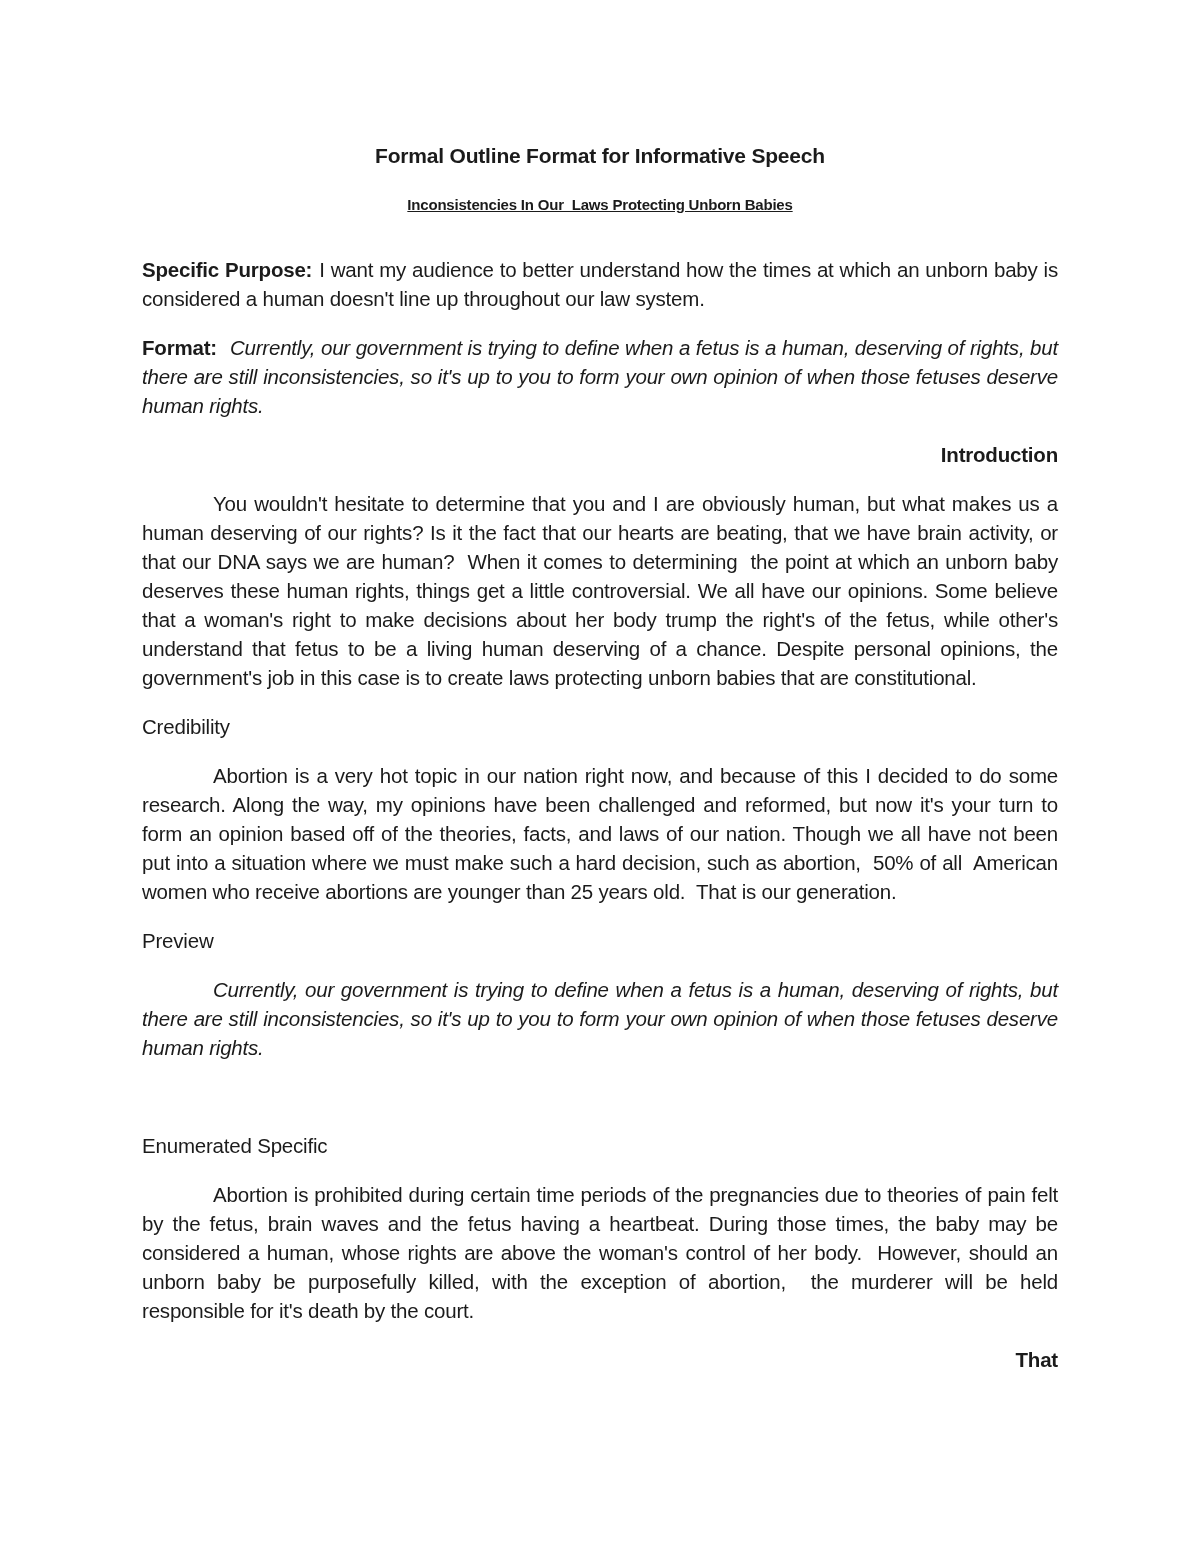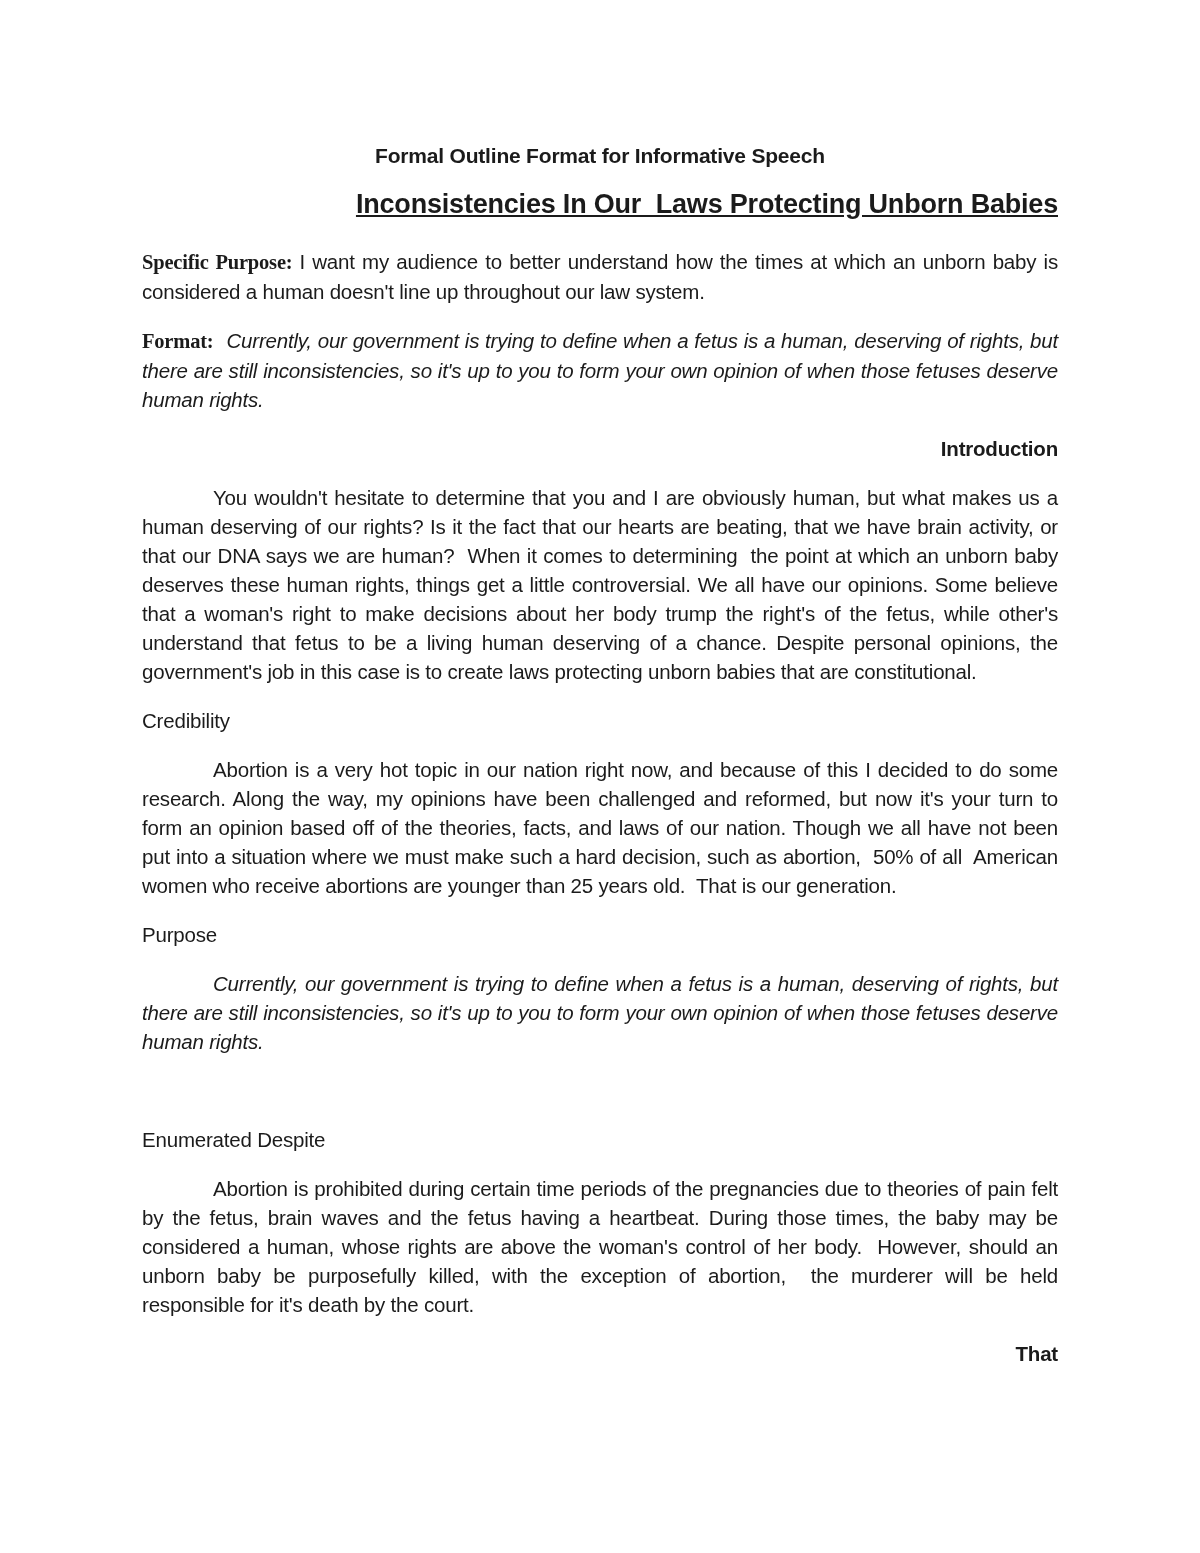--- a/index.html
+++ b/index.html
@@ -27,37 +27,37 @@
     padding: 141px 142px 0 142px;
   }
   .doc-title {
     text-align: center;
     font-weight: bold;
     font-size: 21px;
     margin-bottom: 20px;
     white-space: pre-wrap;
   }
   .doc-subtitle {
-    text-align: right;
+    text-align: center;
     font-weight: bold;
-    font-size: 27px;
+    font-size: 15px;
     text-decoration: underline;
-    margin-bottom: 28px;
+    margin-bottom: 36px;
     white-space: pre-wrap;
   }
   .para {
     text-align: justify;
     white-space: pre-wrap;
     margin-bottom: 20px;
   }
   .indent { text-indent: 71px; }
   .heading { margin-bottom: 20px; }
   .bold { font-weight: bold; text-align: right; }
   .italic { font-style: italic; }
-  .label { font-weight: bold; margin-right: 7px; font-family: Liberation Serif, serif; }
+  .label { font-weight: bold; margin-right: 7px; }
   .label-wide { margin-right: 13px; }
   .blank-line { height: 49px; }
 </style>
 </head>
 <body>
 
 <div class="page">
 
   <div class="doc-title">Formal Outline Format for Informative Speech</div>
 
@@ -68,25 +68,25 @@
   <p class="para"><span class="label label-wide">Format:</span><span class="italic">Currently, our government is trying to define when a fetus is a human, deserving of rights, but there are still inconsistencies, so it's up to you to form your own opinion of when those fetuses deserve human rights.</span></p>
 
   <p class="heading bold">Introduction</p>
 
   <p class="para indent">You wouldn't hesitate to determine that you and I are obviously human, but what makes us a human deserving of our rights? Is it the fact that our hearts are beating, that we have brain activity, or that our DNA says we are human?  When it comes to determining  the point at which an unborn baby deserves these human rights, things get a little controversial. We all have our opinions. Some believe that a woman's right to make decisions about her body trump the right's of the fetus, while other's understand that fetus to be a living human deserving of a chance. Despite personal opinions, the government's job in this case is to create laws protecting unborn babies that are constitutional.</p>
 
   <p class="heading">Credibility</p>
 
   <p class="para indent">Abortion is a very hot topic in our nation right now, and because of this I decided to do some research. Along the way, my opinions have been challenged and reformed, but now it's your turn to form an opinion based off of the theories, facts, and laws of our nation. Though we all have not been put into a situation where we must make such a hard decision, such as abortion,  50% of all  American women who receive abortions are younger than 25 years old.  That is our generation.</p>
 
-  <p class="heading">Purpose</p>
+  <p class="heading">Preview</p>
 
   <p class="para indent italic">Currently, our government is trying to define when a fetus is a human, deserving of rights, but there are still inconsistencies, so it's up to you to form your own opinion of when those fetuses deserve human rights.</p>
 
   <div class="blank-line"></div>
 
-  <p class="heading">Enumerated Despite</p>
+  <p class="heading">Enumerated Specific</p>
 
   <p class="para indent">Abortion is prohibited during certain time periods of the pregnancies due to theories of pain felt by the fetus, brain waves and the fetus having a heartbeat. During those times, the baby may be considered a human, whose rights are above the woman's control of her body.  However, should an unborn baby be purposefully killed, with the exception of abortion,  the murderer will be held responsible for it's death by the court.</p>
 
   <p class="heading bold">That</p>
 
 </div>
 
 </body></html>

